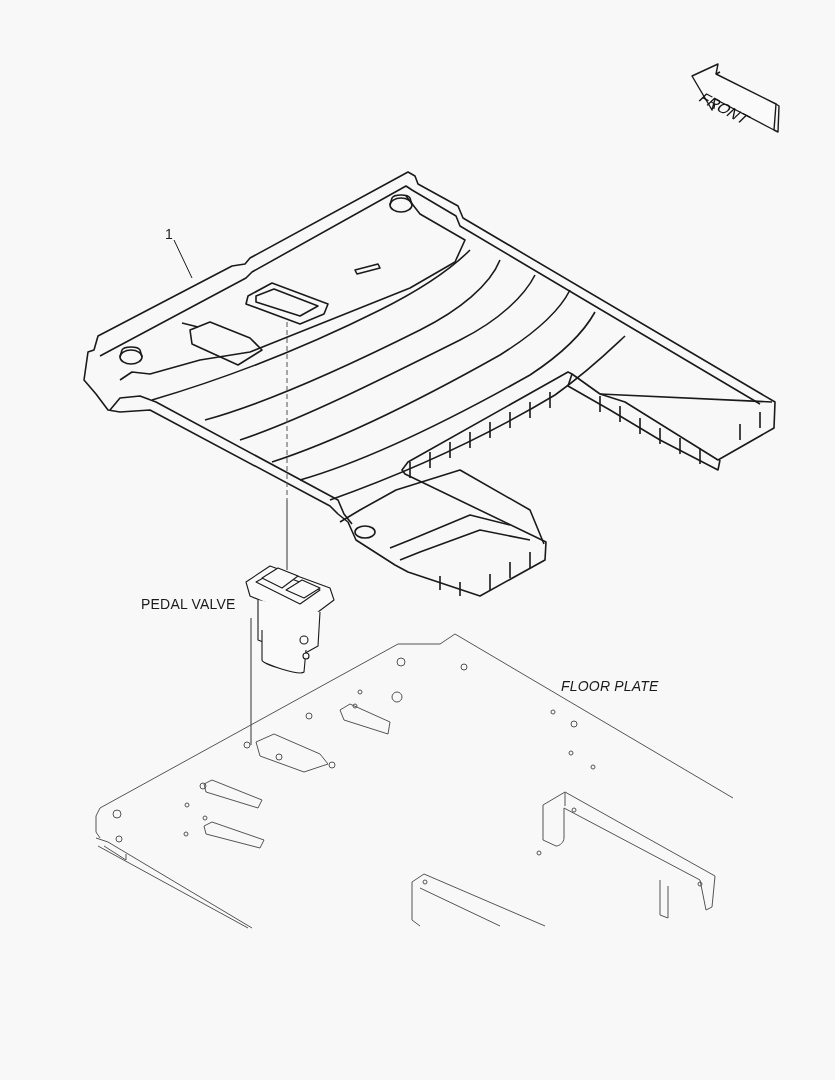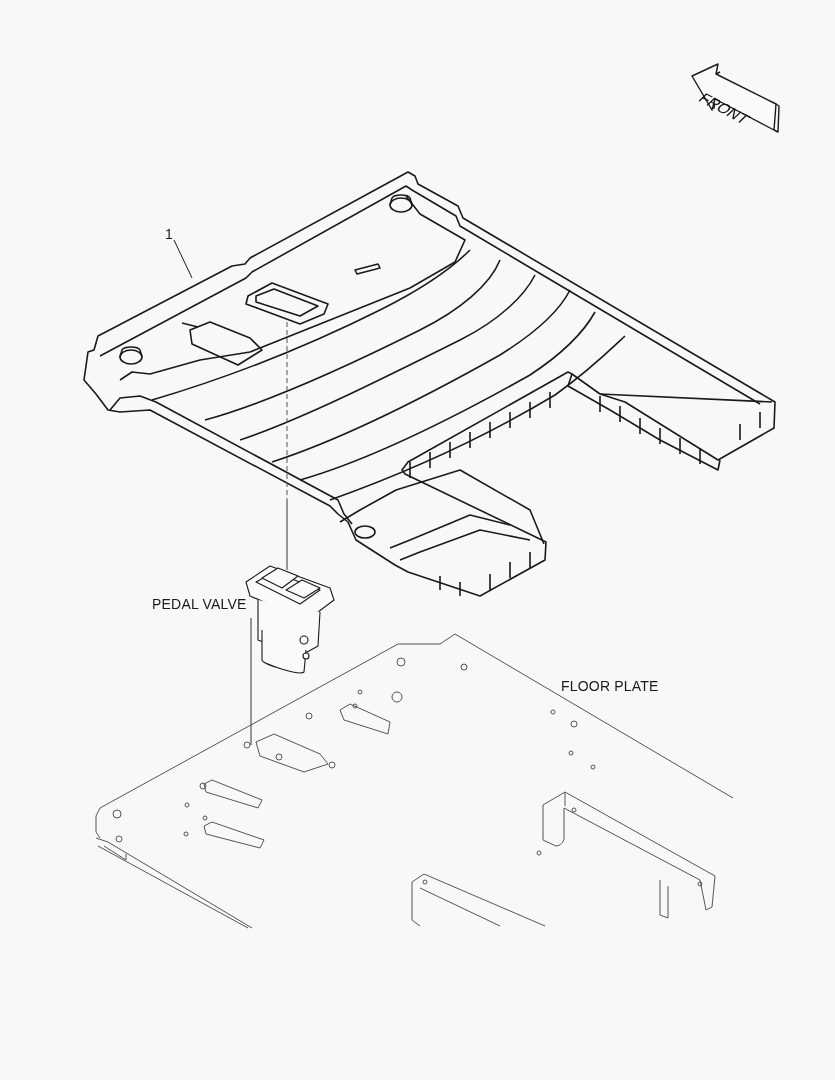--- a/index.html
+++ b/index.html
@@ -1,21 +1,21 @@
 <!DOCTYPE html>
 <html><head>
   <meta charset="utf-8">
   <style>
     html, body { margin: 0; padding: 0; background: #f8f8f8; }
     .canvas { position: relative; width: 835px; height: 1080px; background: #f8f8f8; overflow: hidden; }
     svg.art { position: absolute; left: 0; top: 0; }
     .label { position: absolute; font-family: "Liberation Sans", sans-serif; color: #1a1a1a; white-space: nowrap; }
     .callout { font-size: 14px; left: 165px; top: 226px; }
-    .pedal-label { font-size: 14px; left: 152px; top: 596px; letter-spacing: 0.2px; }
-    .floor-label { font-size: 14px; left: 561px; top: 678px; letter-spacing: 0.2px; }
+    .pedal-label { font-size: 14px; left: 141px; top: 596px; letter-spacing: 0.2px; }
+    .floor-label { font-size: 14px; left: 561px; top: 678px; letter-spacing: 0.2px; font-style: italic; }
     .front-text { position: absolute; left: 708px; top: 90px; font-family: "Liberation Sans", sans-serif; font-size: 15px; color: #111;
       transform: rotate(28deg) skewX(-18deg); transform-origin: left top; }
   </style>
 </head>
 <body>
 
 <div class="canvas">
 
   <svg class="art" width="835" height="1080" viewBox="0 0 835 1080">
 

